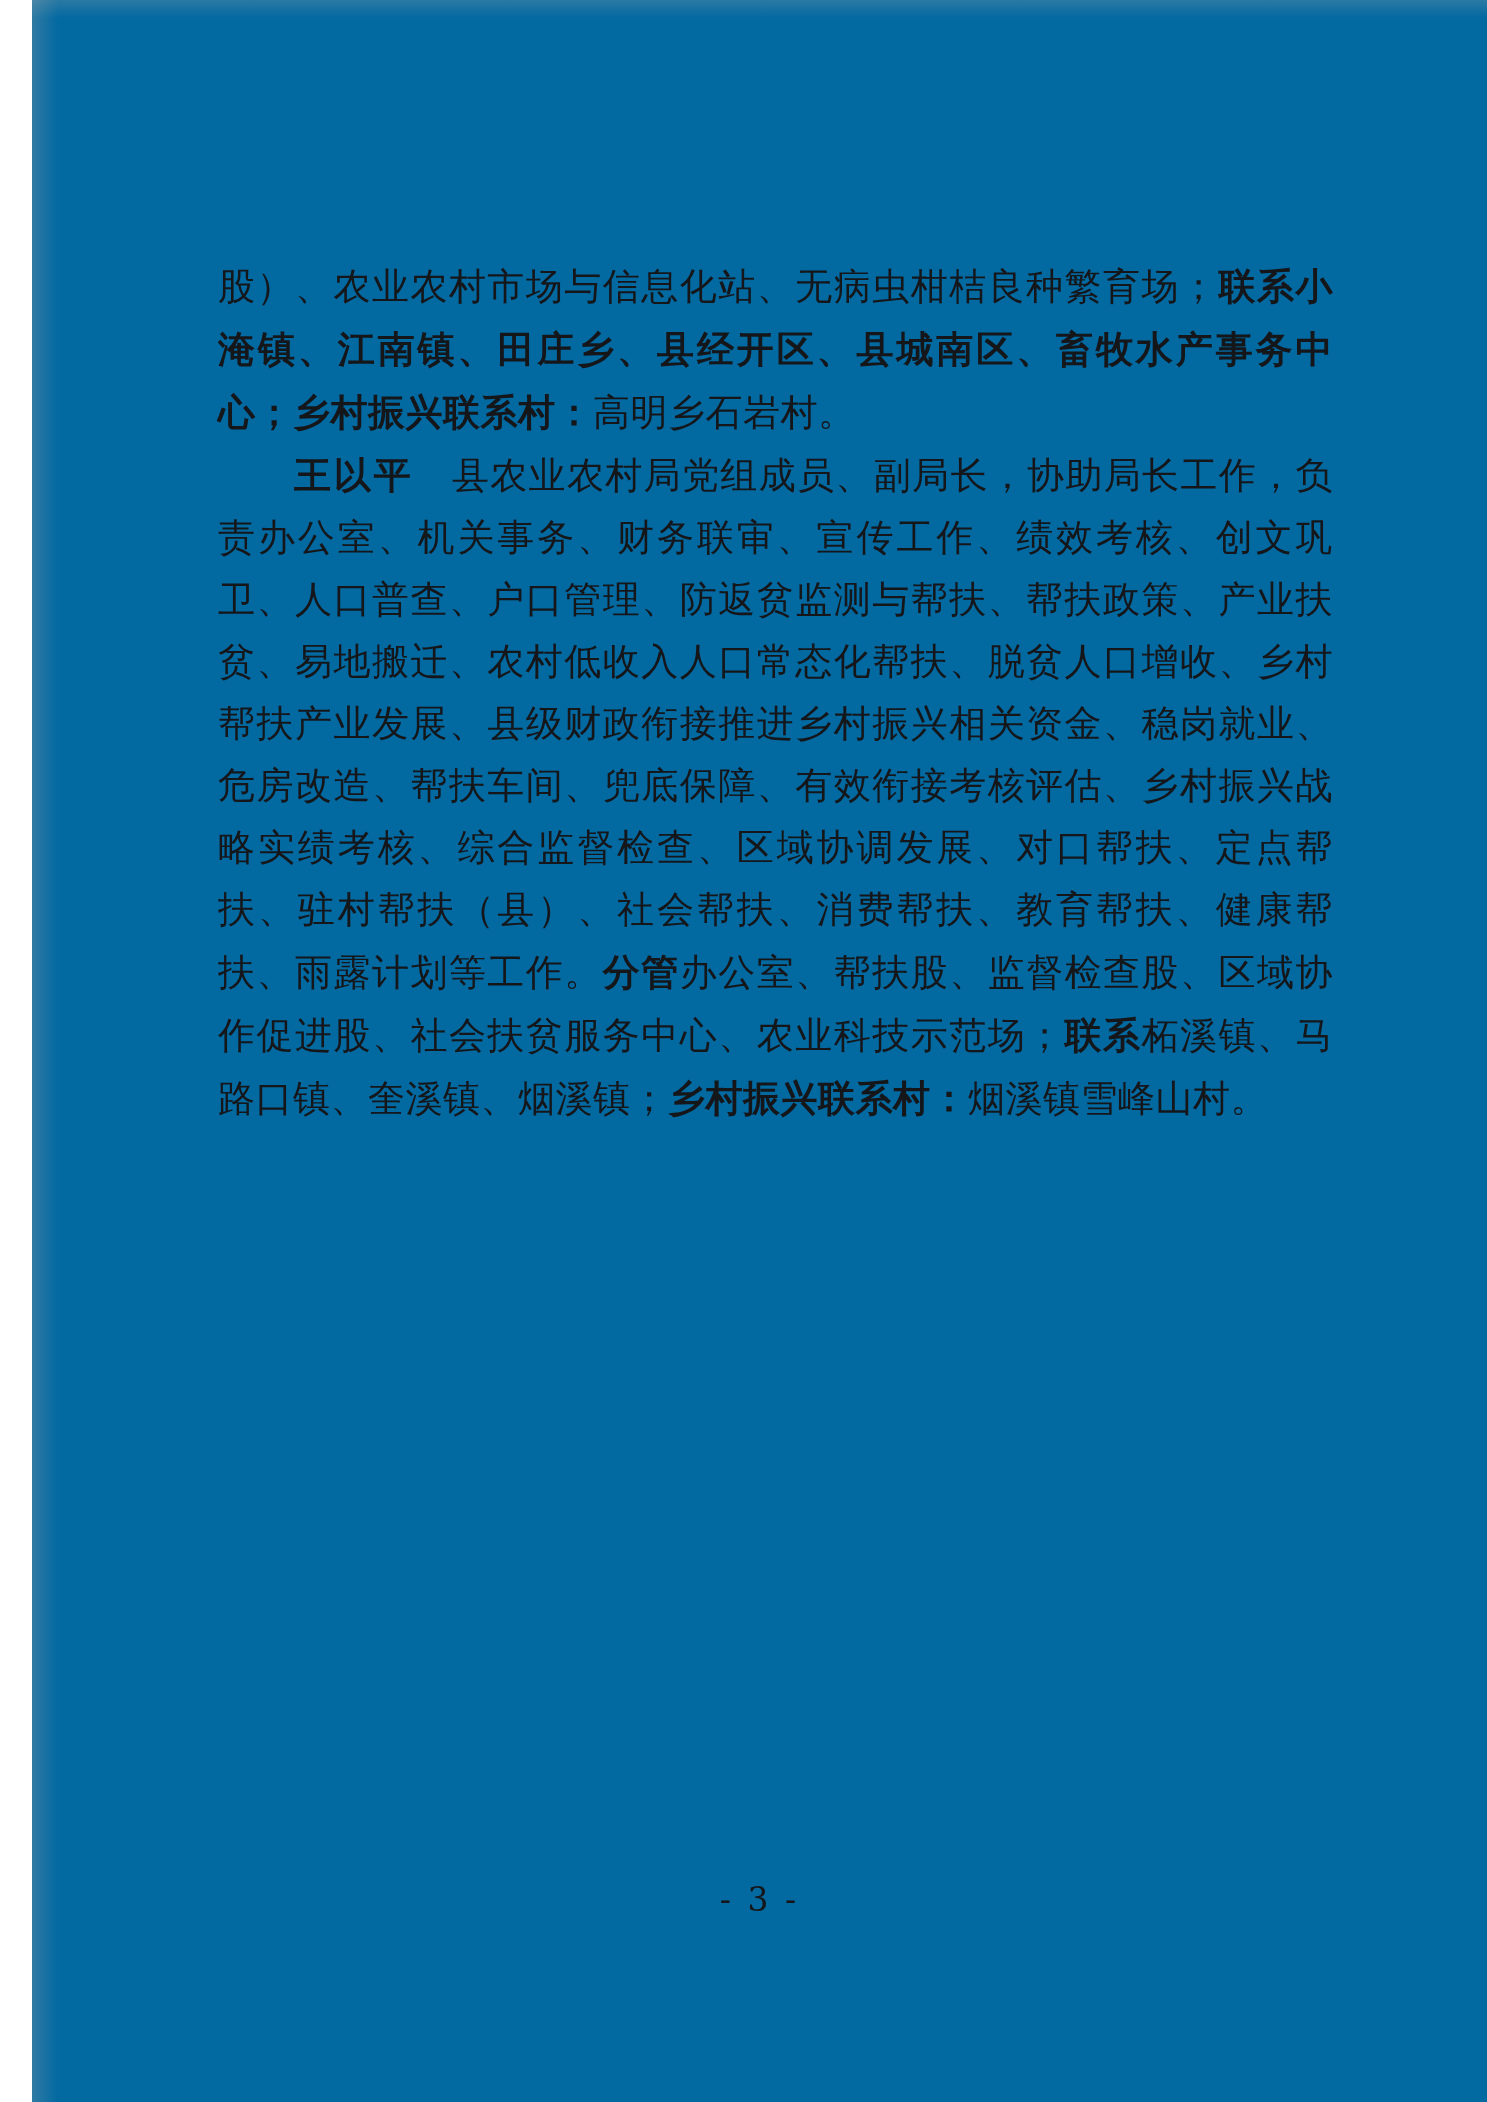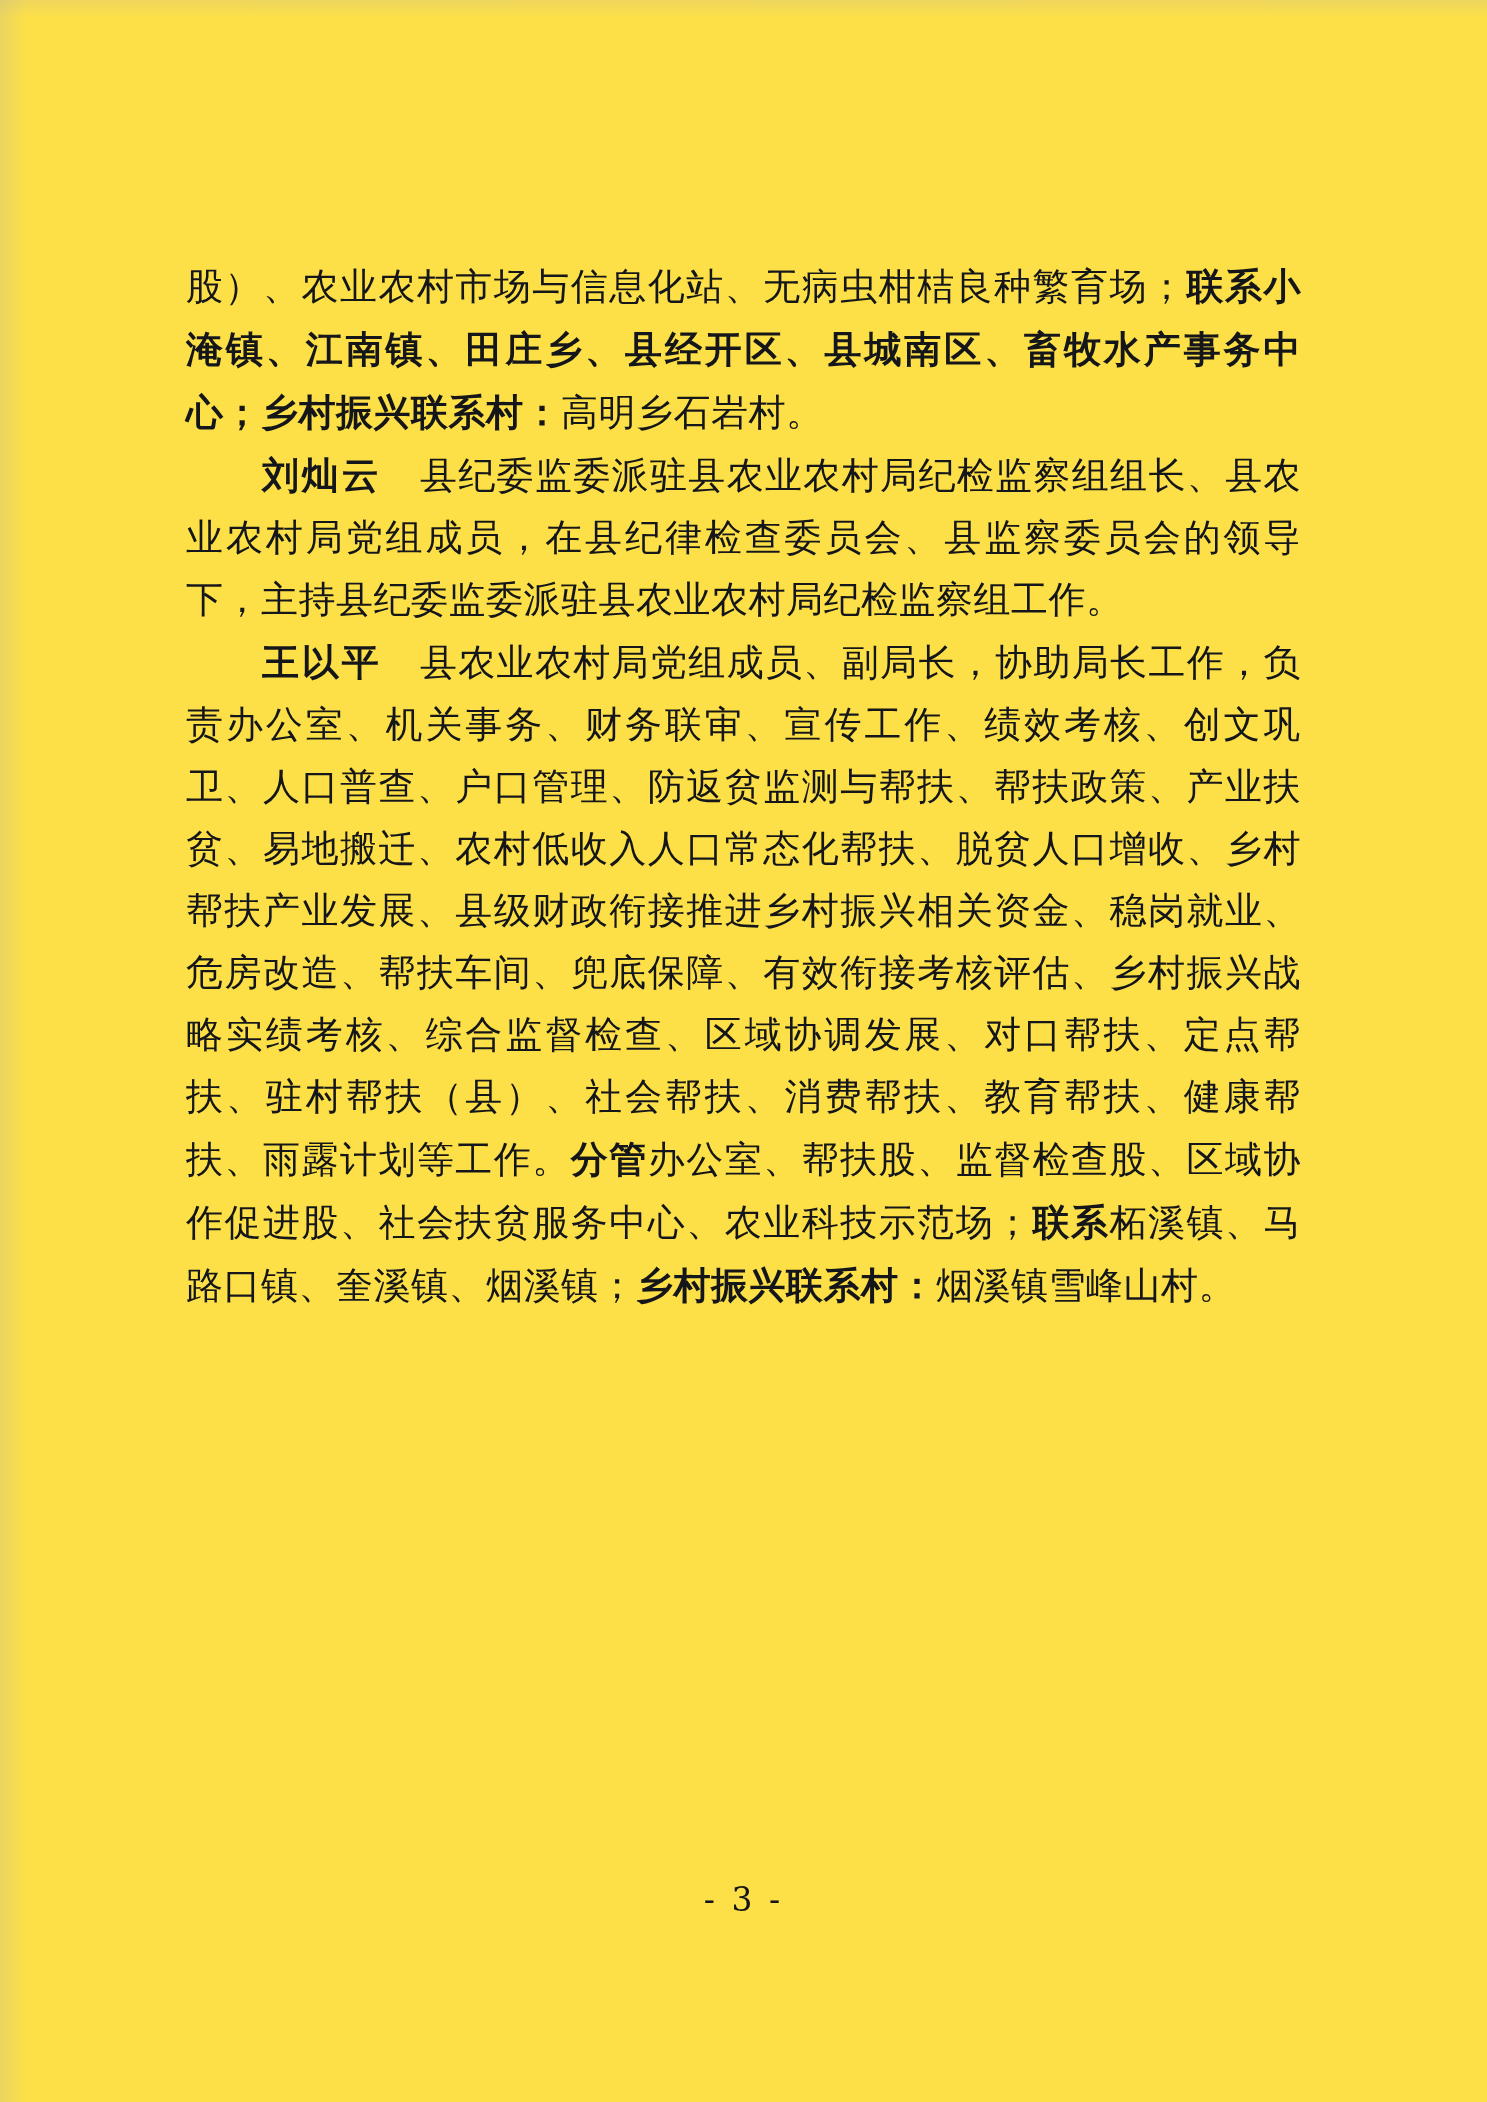--- a/index.html
+++ b/index.html
@@ -11,21 +11,22 @@
     width: 1487px;
     height: 2102px;
     position: relative;
     font-family: "DejaVu Serif", "Liberation Serif", serif;
     color: #1a1a1a;
     overflow: hidden;
   }
   .page {
     position: absolute;
     inset: 0;
-    background: #fde047;
+    background: #0369a1;
+    margin-left: 32px;
   }
   .content {
     position: absolute;
     left: 186px;
     top: 255px;
     width: 1115px;
   }
   p.para {
     margin: 0 0 0 0;
     font-size: 37px;
@@ -78,18 +79,17 @@
 </style>
 </head>
 <body>
 
 <div class="page">
   <div class="edge-shade-top"></div>
   <div class="edge-shade-left"></div>
 
   <div class="content">
     <p class="para"><span>股）、农业农村市场与信息化站、无病虫柑桔良种繁育场；</span><span class="bold">联系小淹镇、江南镇、田庄乡、县经开区、县城南区、畜牧水产事务中心；乡村振兴联系村：</span><span>高明乡石岩村。</span></p>
-    <p class="para indent"><span class="name">刘灿云</span><span>　县纪委监委派驻县农业农村局纪检监察组组长、县农业农村局党组成员，在县纪律检查委员会、县监察委员会的领导下，主持县纪委监委派驻县农业农村局纪检监察组工作。</span></p>
     <p class="para indent"><span class="name">王以平</span><span>　县农业农村局党组成员、副局长，协助局长工作，负责办公室、机关事务、财务联审、宣传工作、绩效考核、创文巩卫、人口普查、户口管理、防返贫监测与帮扶、帮扶政策、产业扶贫、易地搬迁、农村低收入人口常态化帮扶、脱贫人口增收、乡村帮扶产业发展、县级财政衔接推进乡村振兴相关资金、稳岗就业、危房改造、帮扶车间、兜底保障、有效衔接考核评估、乡村振兴战略实绩考核、综合监督检查、区域协调发展、对口帮扶、定点帮扶、驻村帮扶（县）、社会帮扶、消费帮扶、教育帮扶、健康帮扶、雨露计划等工作。</span><span class="bold">分管</span><span>办公室、帮扶股、监督检查股、区域协作促进股、社会扶贫服务中心、农业科技示范场；</span><span class="bold">联系</span><span>柘溪镇、马路口镇、奎溪镇、烟溪镇；</span><span class="bold">乡村振兴联系村：</span><span>烟溪镇雪峰山村。</span></p>
   </div>
 
   <div class="footer">- 3 -</div>
 </div>
 
 </body></html>

